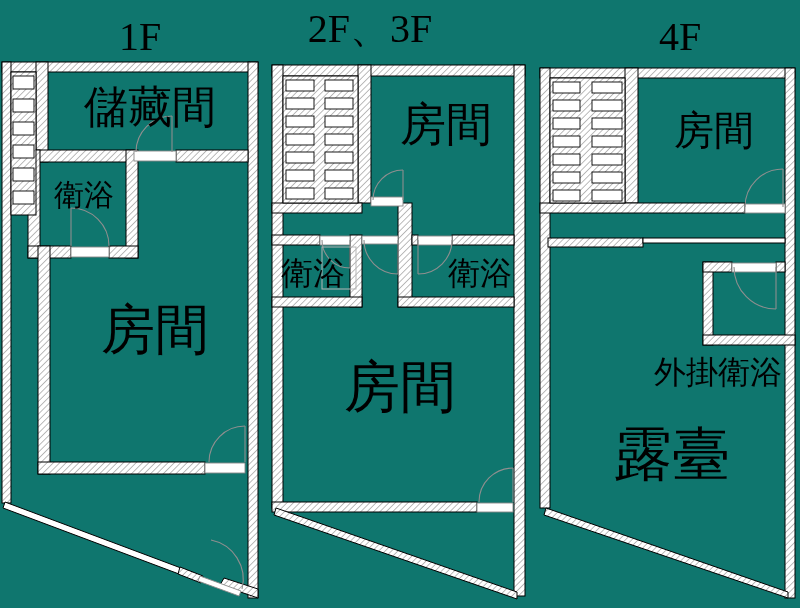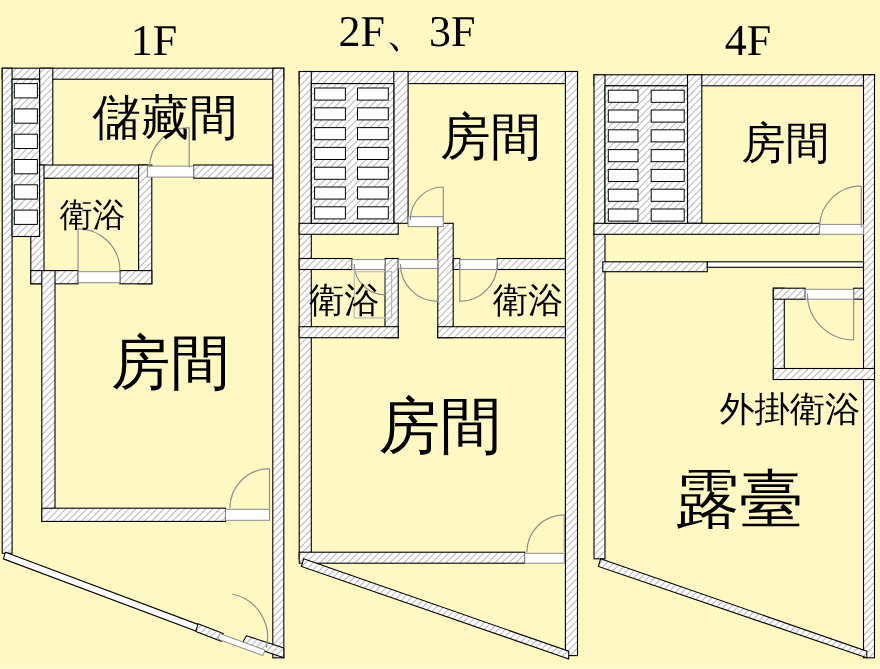--- a/index.html
+++ b/index.html
@@ -1,16 +1,16 @@
 <!DOCTYPE html>
 <html><head>
 <meta charset="utf-8">
 <style>
   html,body { margin:0; padding:0; background:#ffffff; }
-  .canvas { position:relative; width:800px; height:608px; background:#fef9c3; overflow:hidden; }
+  .canvas { position:relative; width:800px; height:608px; background:#0f766e; overflow:hidden; }
   svg { display:block; }
   .w     { fill:url(#hatch); stroke:#000000; stroke-width:1; }
   .thin  { fill:#ffffff; stroke:#000000; stroke-width:1; }
   .step  { fill:#ffffff; stroke:#000000; stroke-width:0.9; }
   .sill  { fill:#ffffff; stroke:#888888; stroke-width:0.9; }
   .arc   { fill:none; stroke:#8f8f8f; stroke-width:1.1; }
   .leaf  { fill:none; stroke:#8f8f8f; stroke-width:1.1; }
   .fixture { fill:none; stroke:#b5b5b5; stroke-width:1; }
   text { fill:#000000; font-family:"Liberation Serif","DejaVu Serif",serif; }
   .title { font-size:40px; text-anchor:middle; }

